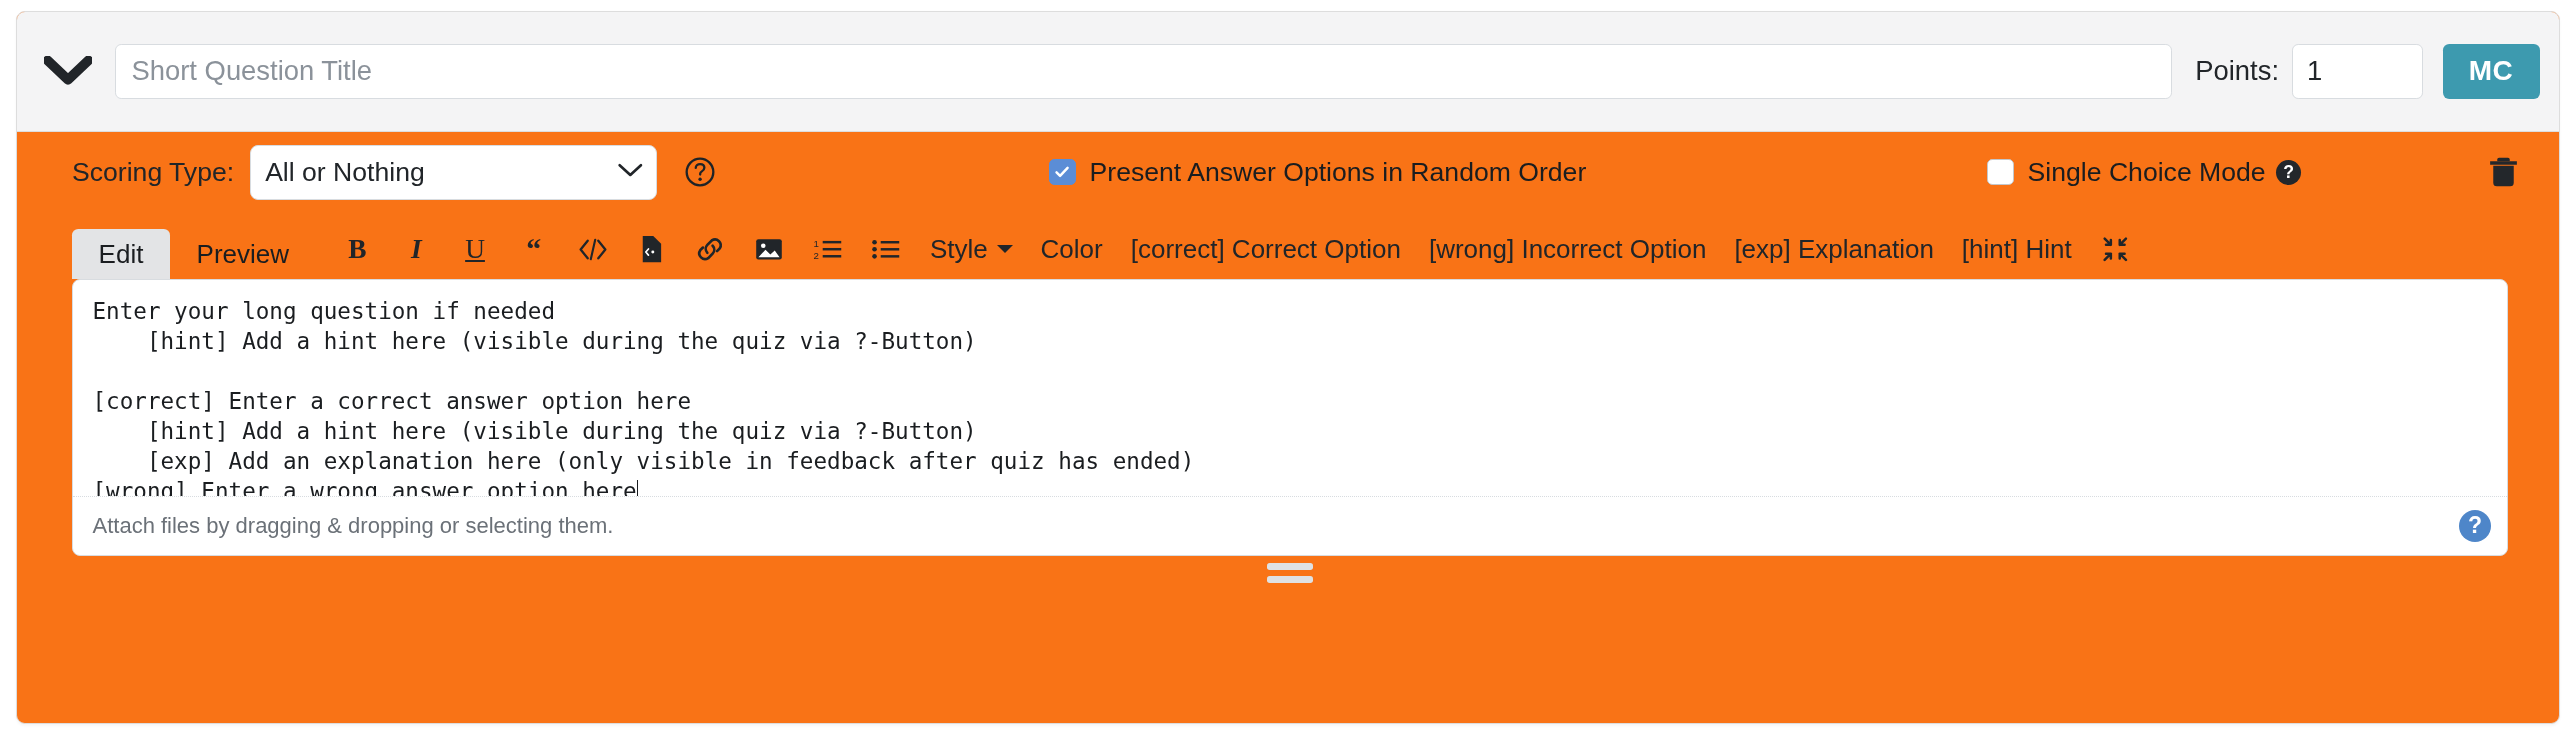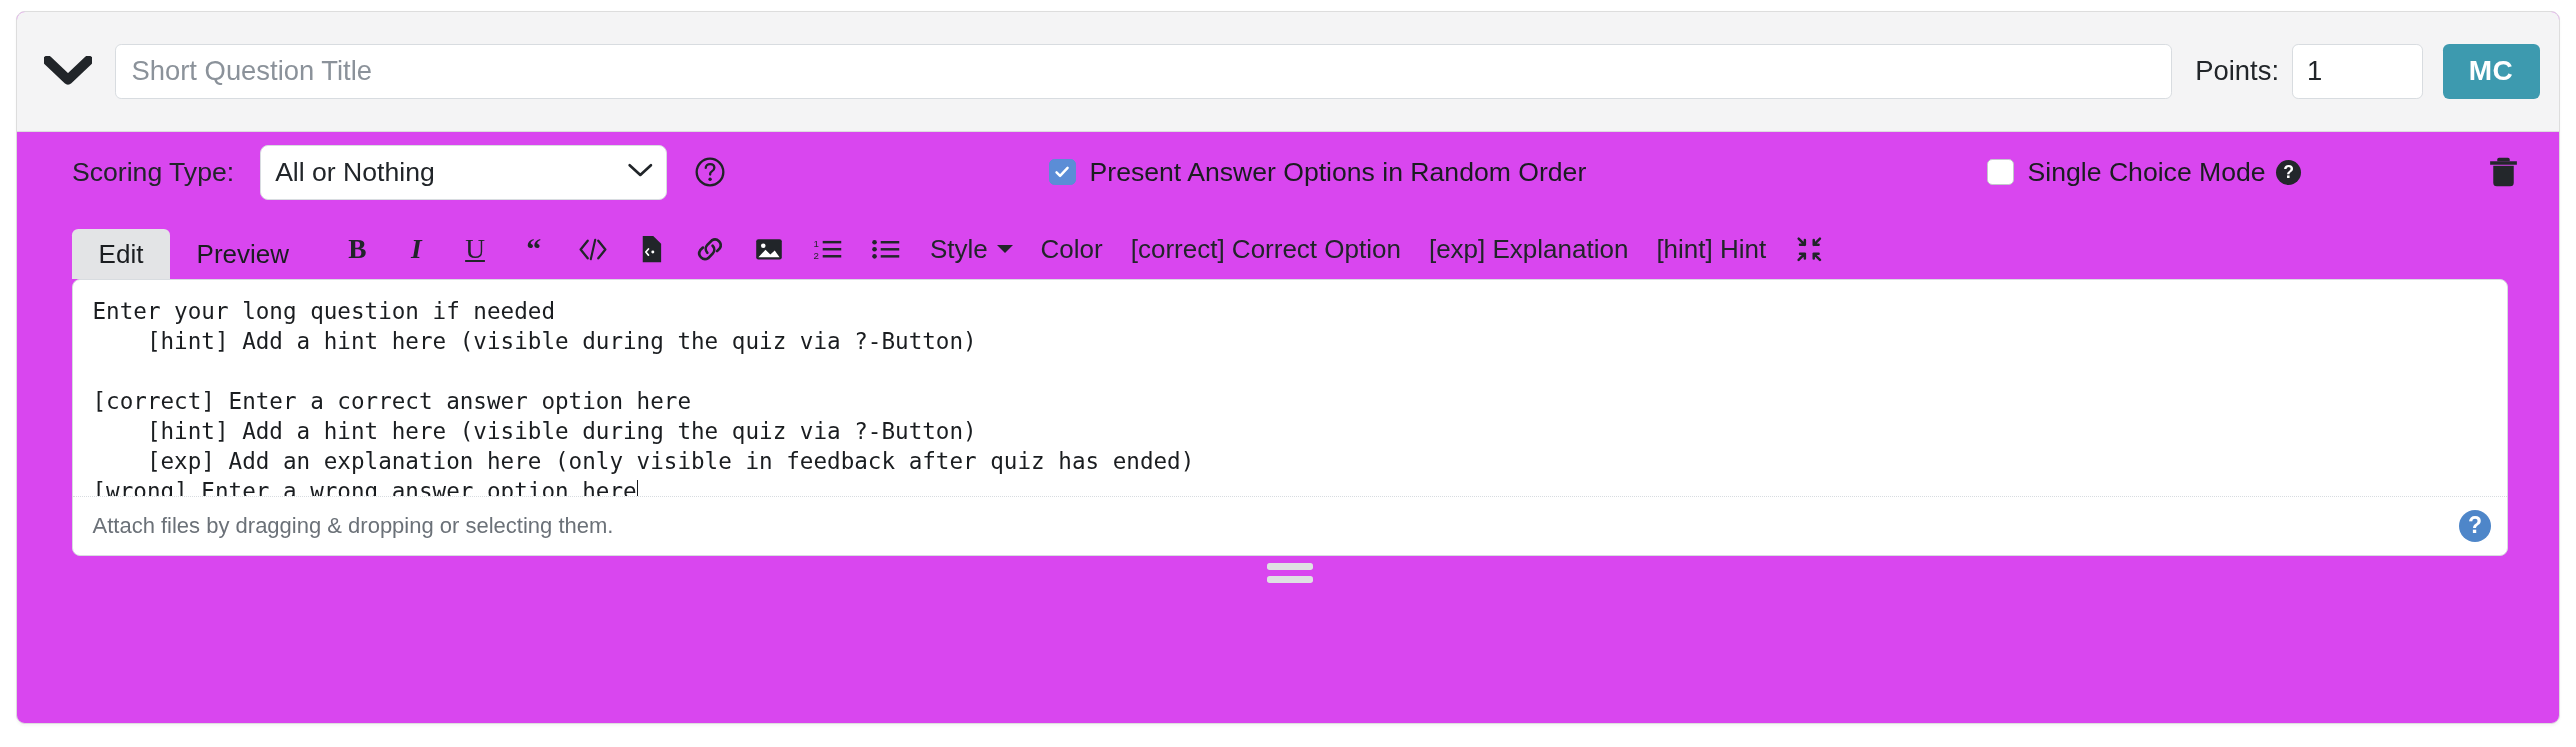--- a/index.html
+++ b/index.html
@@ -13,21 +13,21 @@
     height: 747px;
     overflow: hidden;
   }
 
   .question-card {
     position: absolute;
     left: 16px;
     top: 10.6px;
     width: 2544px;
     height: 713px;
-    background: #d946ef;
+    background: #f97316;
     border: 1.8px solid #dddddd;
     border-radius: 8.9px;
     box-sizing: border-box;
     box-shadow: 0 1.8px 2.7px rgba(0,0,0,0.04);
     overflow: hidden;
   }
 
   
   .card-header {
     height: 120px;
@@ -109,21 +109,21 @@
     height: 81px;
     display: flex;
     align-items: center;
     padding: 0 19.5px 0 55px;
     box-sizing: border-box;
   }
   .scoring-label {
     font-size: 26.6px;
     color: #212529;
     white-space: nowrap;
-    margin-right: 26px;
+    margin-right: 16px;
   }
   .select-wrap {
     position: relative;
     width: 407px;
     height: 55px;
     flex: 0 0 auto;
   }
   .scoring-select {
     width: 100%;
     height: 100%;
@@ -476,20 +476,21 @@
 
         <div class="tool txt">
           <span>Style</span>
           <span class="style-caret"></span>
         </div>
 
         <div class="tool txt">Color</div>
 
         <div class="tool txt">[correct] Correct Option</div>
 
+        <div class="tool txt">[wrong] Incorrect Option</div>
 
         <div class="tool txt">[exp] Explanation</div>
 
         <div class="tool txt">[hint] Hint</div>
 
         <div class="tool">
           <svg width="26.6" height="26.6" viewBox="0 0 30 30" aria-hidden="true">
             <path d="M3 3 L10 10 M10 4.5 L10 10 L4.5 10" fill="none" stroke="currentColor" stroke-width="2.8" stroke-linecap="round" stroke-linejoin="round"></path>
             <path d="M27 3 L20 10 M20 4.5 L20 10 L25.5 10" fill="none" stroke="currentColor" stroke-width="2.8" stroke-linecap="round" stroke-linejoin="round"></path>
             <path d="M3 27 L10 20 M10 25.5 L10 20 L4.5 20" fill="none" stroke="currentColor" stroke-width="2.8" stroke-linecap="round" stroke-linejoin="round"></path>

